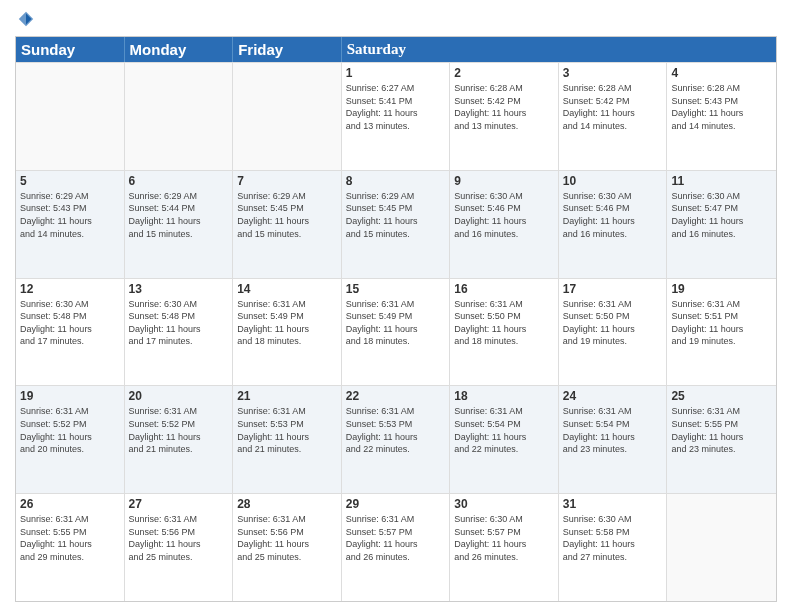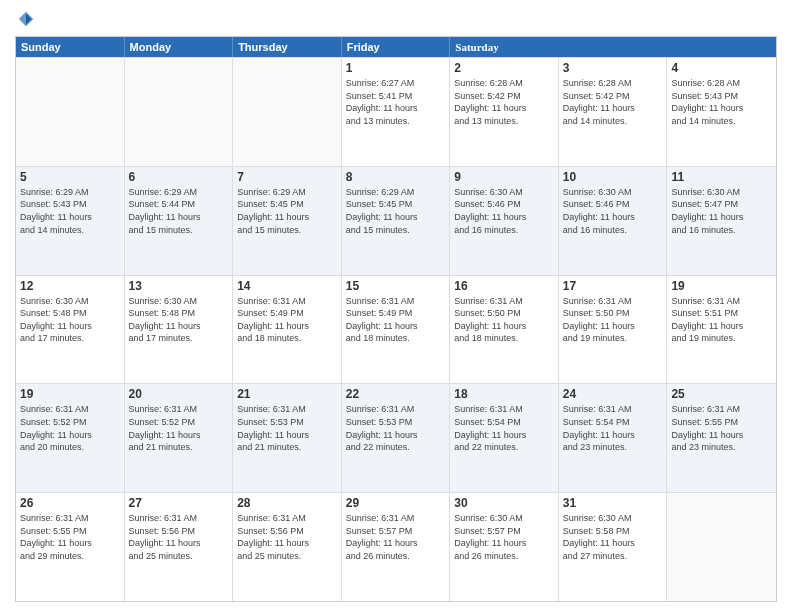--- a/index.html
+++ b/index.html
@@ -52,21 +52,21 @@
       flex-direction: column;
       border: 1px solid #ccc;
     }
     .cal-header {
       display: grid;
       grid-template-columns: repeat(7, 1fr);
       background: #2a6db5;
     }
     .cal-header-cell {
       color: #fff;
-      font-size: 11px;
+      font-size: 15px;
       font-weight: bold;
       padding: 4px 5px;
       text-align: left;
       border-right: 1px solid #5590c8;
     }
     .cal-header-cell:last-child { border-right: none; font-family: Liberation Serif, serif; }
     .cal-body {
       flex: 1;
       display: flex;
       flex-direction: column;
@@ -121,21 +121,20 @@
     <div class="title-block">
       <div class="month-title"></div>
       <div class="location"></div>
     </div>
   </div>
 
   <div class="calendar">
     <div class="cal-header">
     <div class="cal-header-cell">Sunday</div>
         <div class="cal-header-cell">Monday</div>
-        <div class="cal-header-cell">Thursday</div>
         <div class="cal-header-cell">Friday</div>
         <div class="cal-header-cell">Saturday</div>
       </div>
     <div class="cal-body">
     <div class="cal-row">
           <div class="cal-cell empty"></div>
           <div class="cal-cell empty"></div>
           <div class="cal-cell empty"></div>
           <div class="cal-cell">
             <span class="day-num">1</span>

